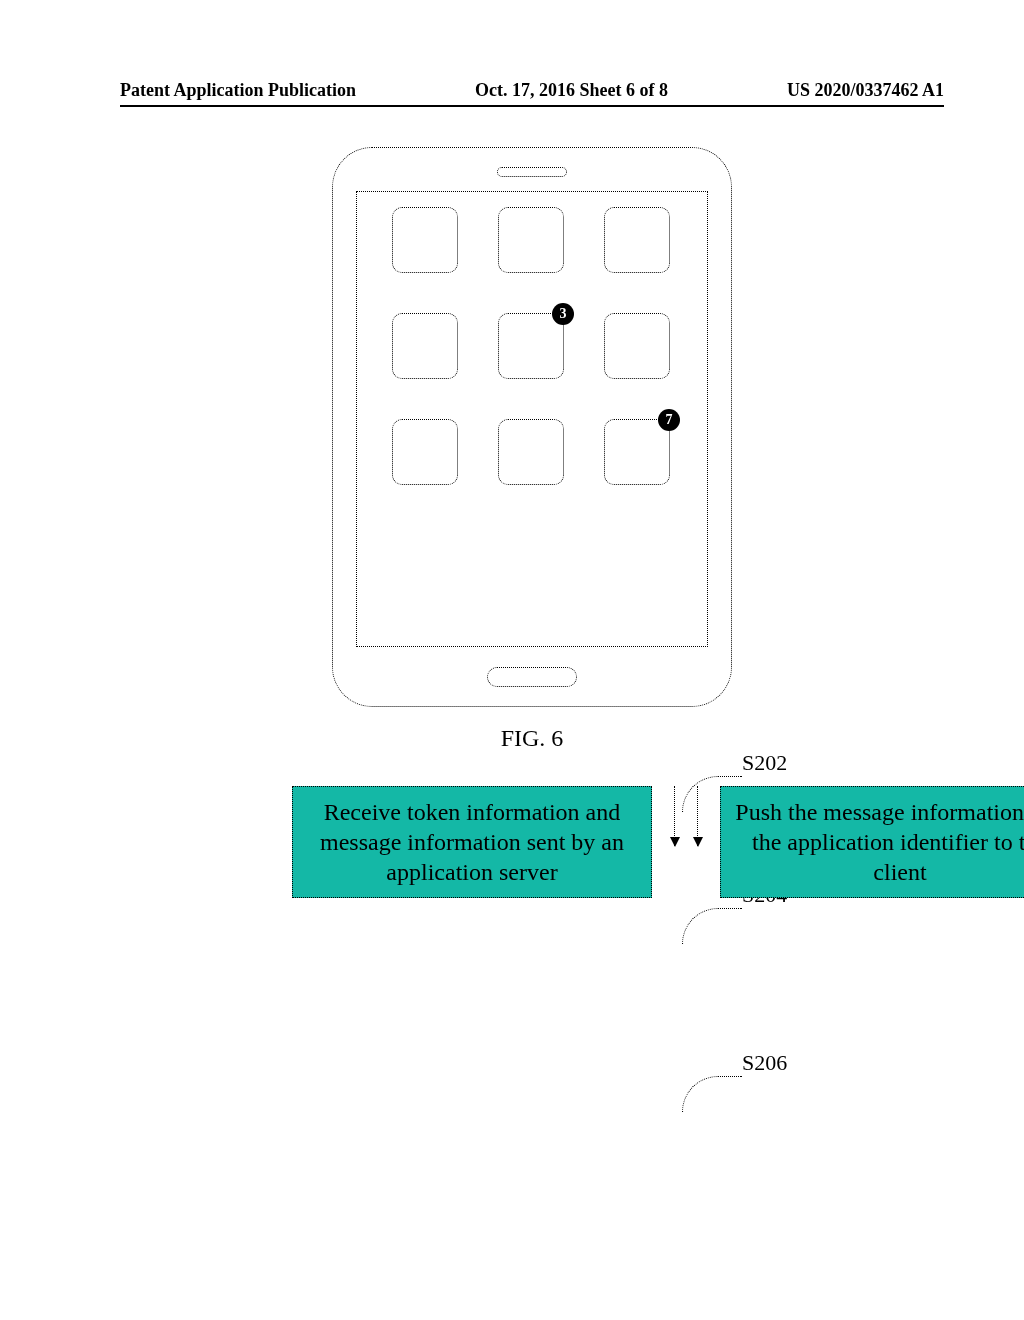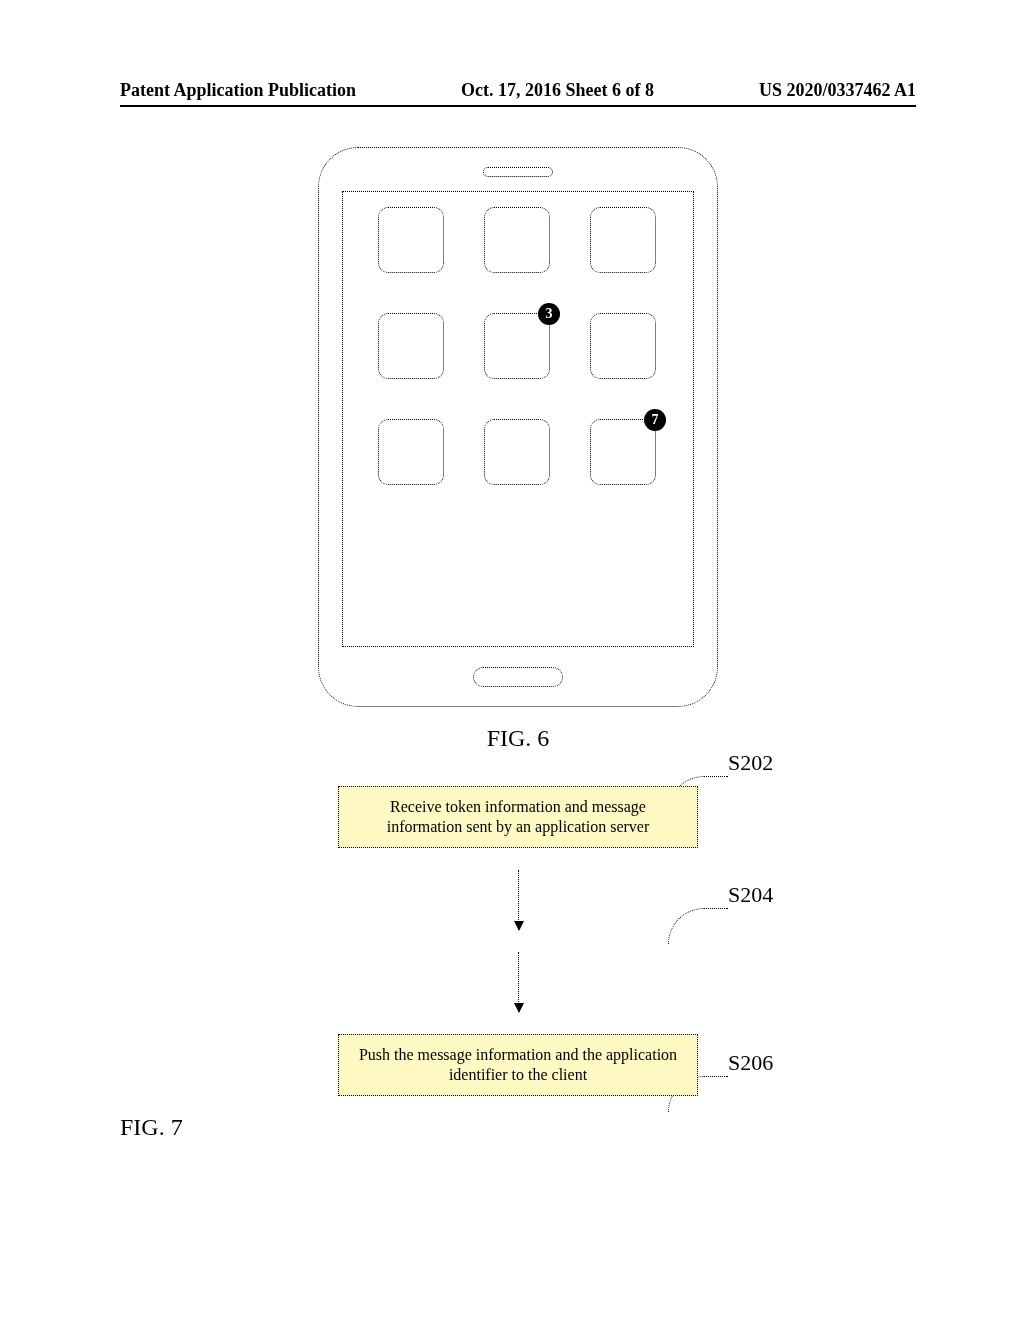--- a/index.html
+++ b/index.html
@@ -5,21 +5,21 @@
   * { margin: 0; padding: 0; box-sizing: border-box; }
   body {
     width: 1024px;
     height: 1320px;
     background: #ffffff;
     font-family: "Times New Roman", Times, serif;
     color: #000;
     position: relative;
   }
   .page {
-    padding: 80px 108px 60px 120px;
+    padding: 80px 80px 60px 120px;
   }
   .header {
     display: flex;
     justify-content: space-between;
     font-size: 18px;
     font-weight: bold;
     border-bottom: 2px solid #000;
     padding-bottom: 4px;
     margin-bottom: 40px;
   }
@@ -99,49 +99,49 @@
     color: #fff;
     font-size: 14px;
     font-weight: bold;
     display: flex;
     align-items: center;
     justify-content: center;
     font-family: "Times New Roman", serif;
   }
   .fig-caption {
     font-size: 24px;
-    text-align: left;
+    text-align: center;
     margin-bottom: 34px;
   }
 
   
   .flow {
     position: relative;
     width: 480px;
     margin: 0 auto 18px auto;
     display: flex;
-    flex-direction: column;
-    align-items: flex-end;
+    flex-direction: row;
+    align-items: flex-start;
     gap: 22px;
   }
   .flow-row {
     position: relative;
     width: 100%;
     display: flex;
     justify-content: center;
   }
   .flow-box {
     width: 360px;
     border: 1px dotted #000;
     padding: 10px 14px;
     text-align: center;
-    font-size: 16px;
+    font-size: 24px;
     line-height: 1.25;
     position: relative;
-    background: #fef9c3;
+    background: #14b8a6;
   }
   .step-label {
     position: absolute;
     font-size: 22px;
     left: calc(50% + 210px);
   }
   .lead-curve {
     position: absolute;
     width: 60px;
     height: 36px;
@@ -220,15 +220,14 @@
 
     <div class="step-label" style="top:264px;">S206</div>
     <div class="lead-curve" style="top:290px; left:calc(50% + 150px);"></div>
     <div class="arrow-down"></div>
     <div class="flow-row">
       <div class="flow-box">Push the message information and the application identifier to the client</div>
     </div>
 
   </div>
 
-  <div class="fig-caption" style="margin-top:18px;">FIG. 7</div>
 
 </div>
 
 </body></html>

